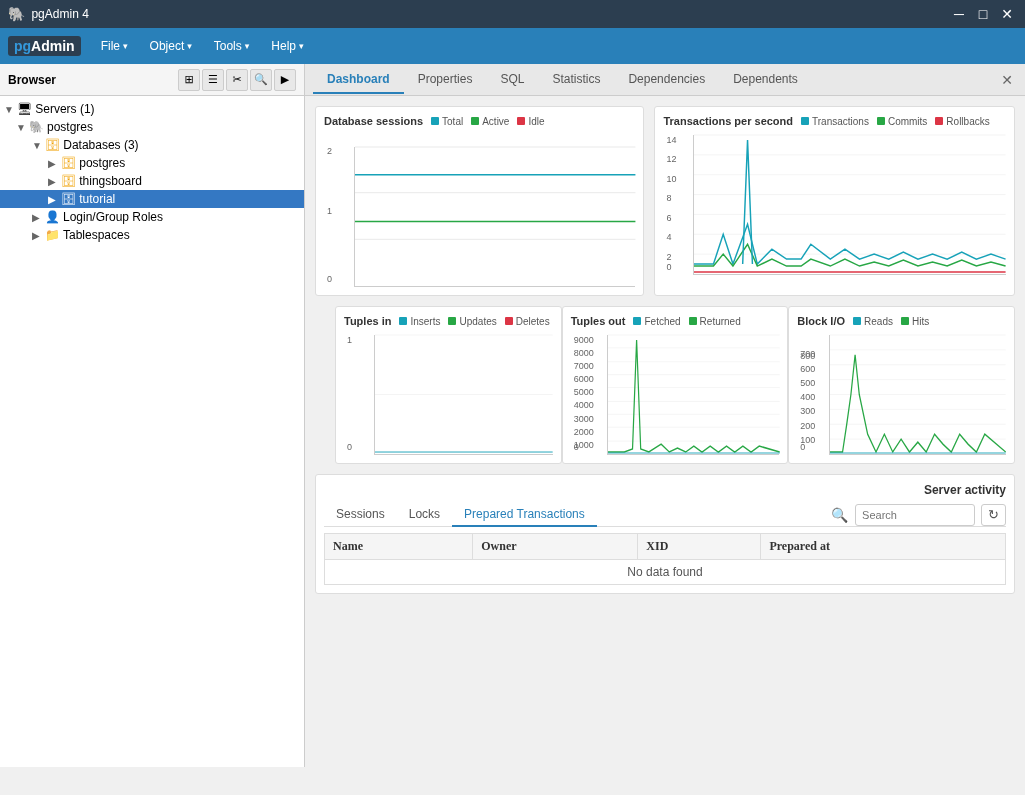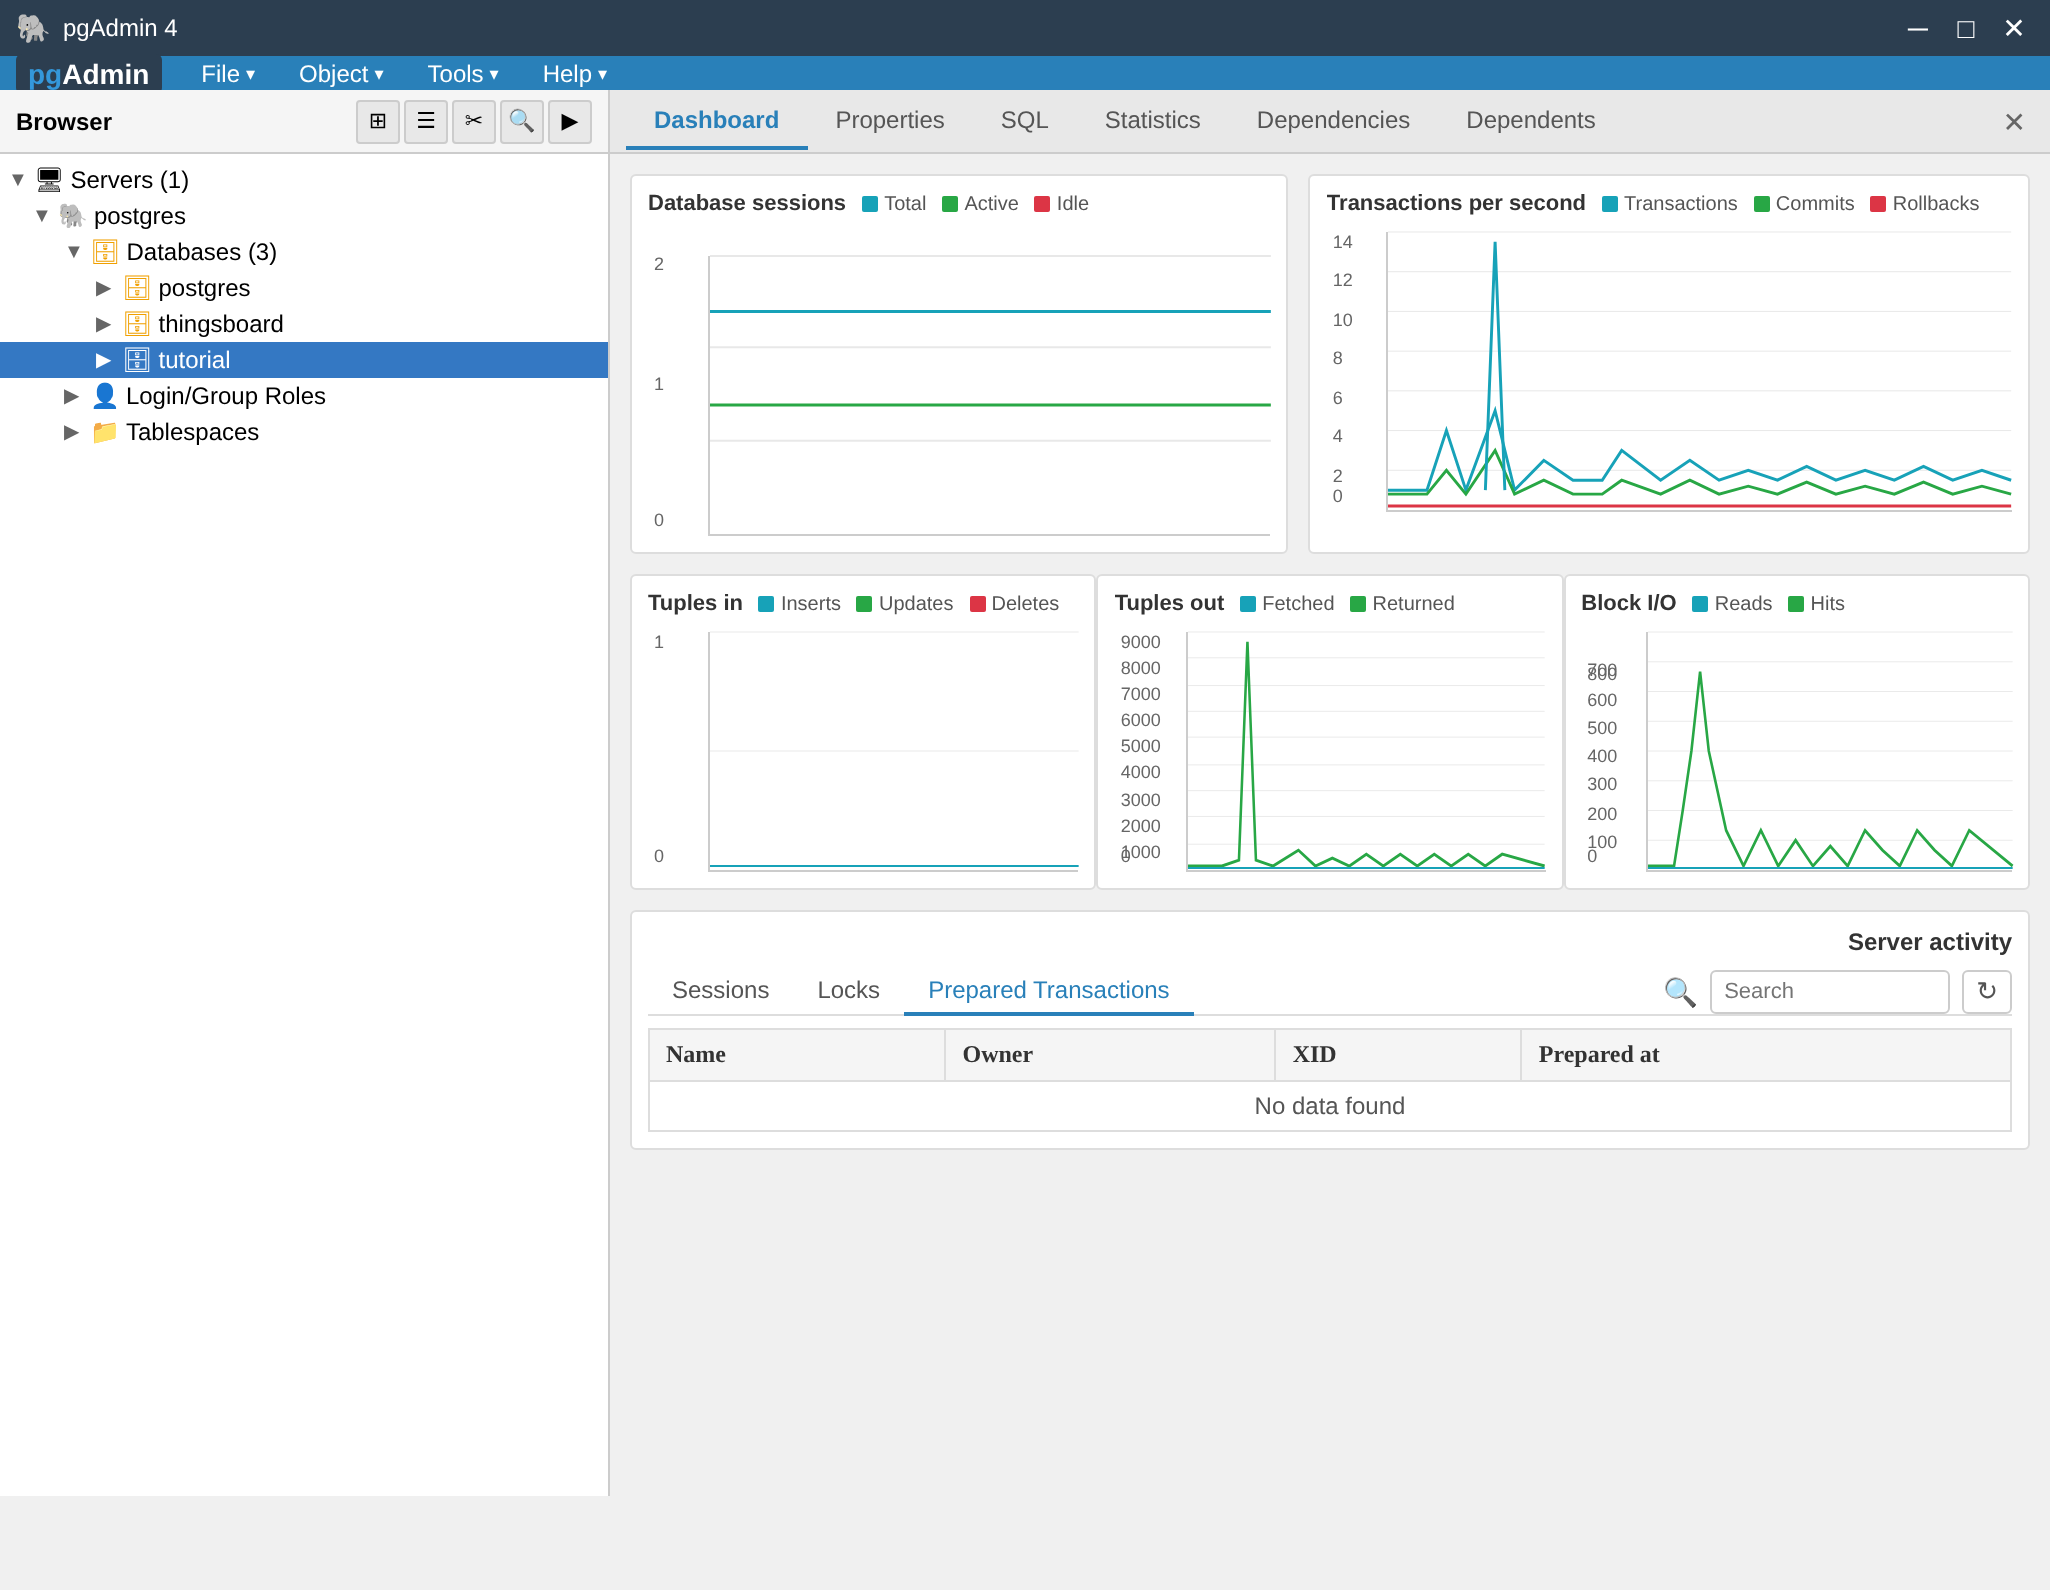--- a/index.html
+++ b/index.html
@@ -19,21 +19,21 @@
     .title-bar-controls { display: flex; gap: 4px; }
     .title-bar-btn {
       background: none; border: none; color: white; cursor: pointer;
       width: 20px; height: 20px; display: flex; align-items: center; justify-content: center;
       font-size: 14px;
     }
 
     
     .menu-bar {
       background: #2980b9;
-      height: 17px;
+      height: 36px;
       display: flex;
       align-items: center;
       padding: 0 8px;
       gap: 2px;
     }
     .pg-logo {
       background: #2c3e50;
       color: white;
       font-weight: bold;
       font-size: 14px;
@@ -277,20 +277,21 @@
     }
     .no-data {
       text-align: center;
       color: #777;
       padding: 12px;
       font-size: 12px;
     }
 
     .charts-row-2 {
       display: flex;
+      margin-left: 20px;
     }
     .chart-card-third { flex: 1; }
 
     
     ::-webkit-scrollbar { width: 6px; height: 6px; }
     ::-webkit-scrollbar-track { background: #f0f0f0; }
     ::-webkit-scrollbar-thumb { background: #ccc; border-radius: 3px; }
   </style>
 </head>
 <body>

